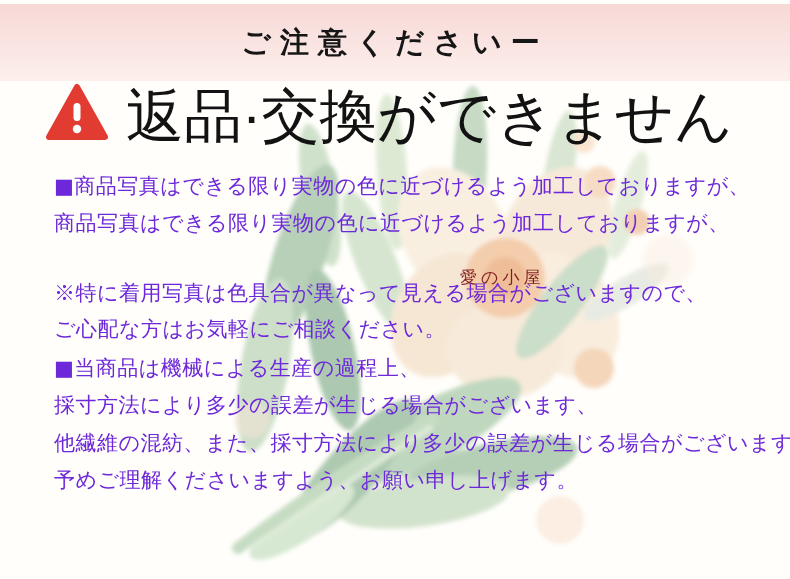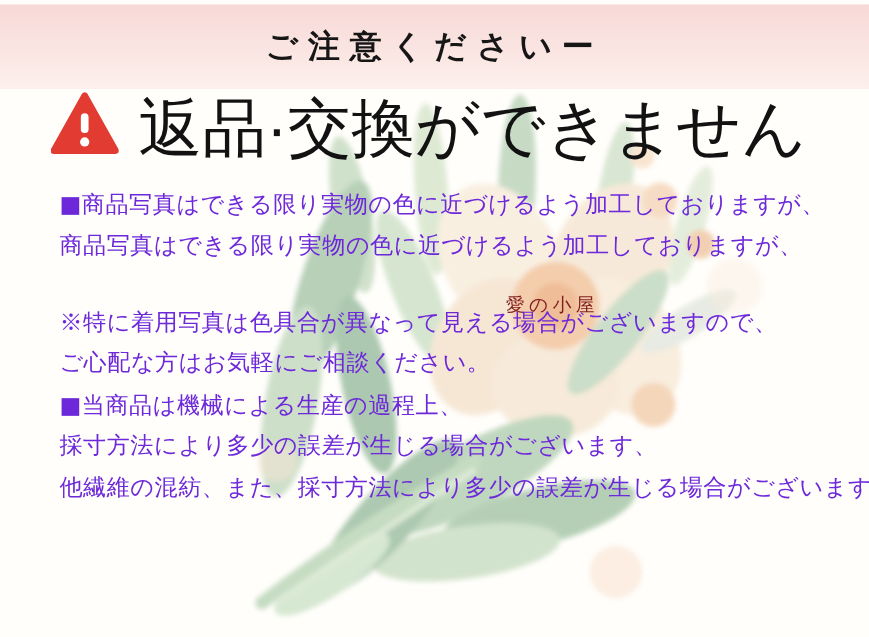--- a/index.html
+++ b/index.html
@@ -124,14 +124,15 @@
   </svg>
   <div class="headline">返品·交換ができません</div>
 
   <div class="line l1">■商品写真はできる限り実物の色に近づけるよう加工しておりますが、</div>
   <div class="line l2">商品写真はできる限り実物の色に近づけるよう加工しておりますが、</div>
   <div class="line l4">※特に着用写真は色具合が異なって見える場合がございますので、</div>
   <div class="line l5">ご心配な方はお気軽にご相談ください。</div>
   <div class="line l6">■当商品は機械による生産の過程上、</div>
   <div class="line l7">採寸方法により多少の誤差が生じる場合がございます、</div>
   <div class="line l8">他繊維の混紡、また、採寸方法により多少の誤差が生じる場合がございます。</div>
+  <div class="line l9">予めご理解くださいますよう、お願い申し上げます。</div>
 
 </div>
 
 </body></html>

